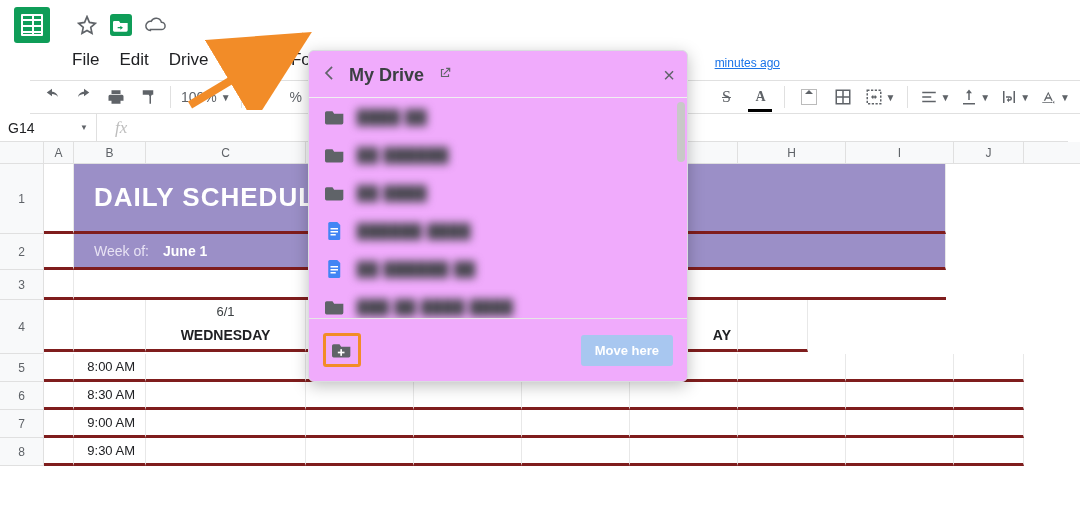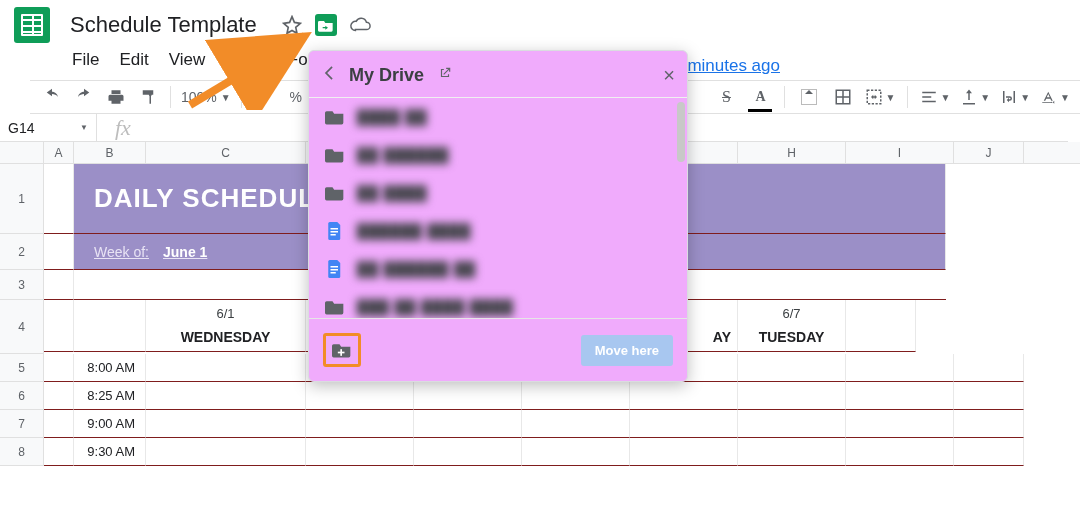--- a/index.html
+++ b/index.html
@@ -8,21 +8,21 @@
   
   .title-row { position: absolute; top: 10px; left: 14px; right: 10px; height: 30px; display: flex; align-items: center; }
   .app-icon { width: 36px; height: 36px; background: #0f9d58; border-radius: 3px; position: relative; margin-right: 20px; }
   .app-icon::before { content:""; position:absolute; inset:7px; border:2px solid #fff; border-radius:1px; }
   .app-icon::after  { content:""; position:absolute; left:7px; right:7px; top:50%; height:2px; background:#fff; box-shadow: 0 -6px 0 #fff, 0 6px 0 #fff; }
   .app-icon .v { position:absolute; top:7px; bottom:7px; left:50%; width:2px; background:#fff; }
   .doc-title { font-size: 22px; color: #202124; margin-right: 18px; }
   .star, .move, .cloud { width: 22px; height: 22px; margin: 0 6px; display:flex; align-items:center; justify-content:center; }
   .move-icon-box { width:24px; height:22px; border-radius:3px; background:#0f9d58; color:#fff; display:flex; align-items:center; justify-content:center; }
   .move-icon-box svg { width:16px; height:14px; }
-  .last-edit { position:absolute; right: 300px; top: 56px; font-size:17px; color:#1a73e8; text-decoration: underline; }
+  .last-edit { position:absolute; right: 300px; top: 56px; font-size:12px; color:#1a73e8; text-decoration: underline; }
 
   
   .menu-row { position:absolute; top:50px; left:72px; height:24px; display:flex; gap:20px; font-size:17px; color:#202124; }
   .menu-row span { cursor:default; }
 
   
   .toolbar { position:absolute; top:80px; left:30px; right:0; height:34px; border-top:1px solid #e0e0e0; border-bottom:1px solid #e0e0e0; display:flex; align-items:center; padding:0 10px; gap:8px; color:#5f6368; font-size:14px; }
   .tool-divider { width:1px; height:22px; background:#e0e0e0; margin:0 2px; }
   .tool-btn { min-width:24px; height:24px; display:flex; align-items:center; justify-content:center; }
   .tool-btn svg { width:18px; height:18px; fill:#5f6368; }
@@ -31,31 +31,31 @@
   .fmt { color:#5f6368; }
   .text-color { position:relative; font-weight:700; font-family:Georgia,serif; }
   .text-color::after{ content:""; position:absolute; left:0; right:0; bottom:-3px; height:3px; background:#000; }
   .fill-color { width:16px; height:16px; background:#fff; border:1px solid #bbb; position:relative; }
   .fill-color::after{ content:""; position:absolute; top:-4px; left:3px; width:0; height:0; border:4px solid transparent; border-bottom-color:#5f6368; }
 
   
   .namebox-row{ position:absolute; top:114px; left:0; right:12px; height:28px; border-bottom:1px solid #e0e0e0; display:flex; align-items:center; }
   .namebox{ width:96px; padding:0 8px; font-size:14px; color:#202124; display:flex; align-items:center; justify-content:space-between; }
   .namebox .chev{ font-size:8px; }
-  .fx{ font-style:italic; font-family:Georgia,serif; color:#bdbdbd; margin-left:18px; font-size:22px; }
+  .fx{ font-style:italic; font-family:Georgia,serif; color:#bdbdbd; margin-left:18px; font-size:17px; }
 
   
   .grid{ position:absolute; top:142px; left:0; right:0; bottom:0; overflow:hidden; }
   .colheads{ display:flex; height:22px; background:#f8f9fa; border-bottom:1px solid #e0e0e0; font-size:12px; color:#5f6368; }
   .ch{ border-right:1px solid #e0e0e0; display:flex; align-items:center; justify-content:center; }
   .rowhead{ width:44px; border-right:1px solid #e0e0e0; background:#f8f9fa; }
   .rows{ }
   .row{ display:flex; }
   .rh{ width:44px; min-height:28px; display:flex; align-items:center; justify-content:center; border-right:1px solid #e0e0e0; border-bottom:1px solid #e0e0e0; background:#f8f9fa; font-size:12px; color:#5f6368; }
-  .cell{ border-right:1px solid #e8e8e8; border-bottom:1px solid #7f1d1d; min-height:28px; }
+  .cell{ border-right:1px solid #e8e8e8; border-bottom:3px solid #7f1d1d; min-height:28px; }
 
   
   .cA{ width:30px; } .cB{ width:72px; } .cC{ width:160px; } .cD{ width:108px; }
   .cE{ width:108px; } .cF{ width:108px; } .cG{ width:108px; } .cH{ width:108px; }
   .cI{ width:108px; } .cJ{ width:70px; }
 
   
   .banner{ background:#9b8fc7; }
   .banner-title{ color:#fff; font-weight:700; font-size:26px; letter-spacing:1px; padding-left:20px; display:flex; align-items:center; height:70px; }
   .banner-sub{ color:#e8e3f4; font-size:14px; padding-left:20px; height:36px; display:flex; align-items:center; gap:14px; }
@@ -89,21 +89,20 @@
   
   .arrow{ position:absolute; top:30px; left:180px; width:150px; height:80px; z-index:60; pointer-events:none; }
 </style>
 </head>
 <body>
 
 <div class="title-row">
   <div class="app-icon">
       <div class="v"></div>
     </div>
-  <div class="doc-title">Schedule Template</div>
   <div class="star">
     <svg viewBox="0 0 24 24" width="20" height="20" fill="none" stroke="#5f6368" stroke-width="2">
         <path d="M12 2l2.9 6.9L22 10l-5.5 4.8L18 22l-6-3.5L6 22l1.5-7.2L2 10l7.1-1.1z"></path>
       </svg>
   </div>
   <div class="move">
     <div class="move-icon-box">
       <svg viewBox="0 0 24 20">
           <path fill="#fff" d="M2 4h7l2 3h11v11a2 2 0 0 1-2 2H2a2 2 0 0 1-2-2V6a2 2 0 0 1 2-2z"></path>
           <path fill="#0f9d58" d="M11 11l4 3-4 3v-2H7v-2h4z"></path>
@@ -115,21 +114,21 @@
         <path d="M7 18a5 5 0 1 1 .8-9.94A6 6 0 0 1 19 9a4 4 0 0 1 0 8H7z"></path>
       </svg>
   </div>
 </div>
 
 <a class="last-edit">minutes ago</a>
 
 <div class="menu-row">
   <span>File</span>
   <span>Edit</span>
-  <span>View</span>
+  <span>Drive</span>
   <span>Insert</span>
   <span>Fo</span>
 </div>
 
 <div class="toolbar">
   <div class="tool-btn">
       <svg viewBox="0 0 24 24">
         <path d="M12 5c3 0 7 2 8 7-2-3-5-4-8-4v3L5 6l7-5v4z"></path>
       </svg>
     </div>
@@ -234,21 +233,21 @@
 
     <div class="row" style="height:70px;">
       <div class="rh" style="height:70px;">1</div>
       <div class="cell cA" style="height:70px;"></div>
       <div class="cell banner banner-title" style="width:872px;height:70px;">DAILY SCHEDUL</div>
     </div>
 
     <div class="row" style="height:36px;">
       <div class="rh" style="height:36px;">2</div>
       <div class="cell cA" style="height:36px;"></div>
-      <div class="cell banner banner-sub" style="width:872px;height:36px;text-decoration:underline;">
+      <div class="cell banner banner-sub" style="width:872px;height:36px;">
         <span>Week of:</span>
           <b>June 1</b>
       </div>
     </div>
 
     <div class="row" style="height:30px;">
       <div class="rh" style="height:30px;">3</div>
       <div class="cell cA" style="height:30px;"></div>
       <div class="cell" style="width:872px;height:30px;border-right:none;"></div>
     </div>
@@ -264,44 +263,40 @@
       <div class="cell cD date-cell">
           <span class="d"></span>
           <span class="w" style="text-align:left;width:100%;padding-left:6px;">TH</span>
         </div>
       <div class="cell cE date-cell"></div>
       <div class="cell cF date-cell"></div>
       <div class="cell cG date-cell">
           <span class="d"></span>
           <span class="w" style="text-align:right;width:100%;padding-right:6px;">AY</span>
         </div>
-      <div class="cell cI date-cell">
-          <span class="d">6/7</span>
-          <span class="w">TUESDAY</span>
-        </div>
       <div class="cell cJ"></div>
     </div>
 
     <div class="row">
         <div class="rh">5</div>
         <div class="cell cA"></div>
         <div class="cell cB time-cell">8:00 AM</div>
         <div class="cell cC"></div>
         <div class="cell cD"></div>
         <div class="cell cE"></div>
         <div class="cell cF"></div>
         <div class="cell cG"></div>
         <div class="cell cH"></div>
         <div class="cell cI"></div>
         <div class="cell cJ"></div>
       </div>
     <div class="row">
         <div class="rh">6</div>
         <div class="cell cA"></div>
-        <div class="cell cB time-cell">8:25 AM</div>
+        <div class="cell cB time-cell">8:30 AM</div>
         <div class="cell cC"></div>
         <div class="cell cD"></div>
         <div class="cell cE"></div>
         <div class="cell cF"></div>
         <div class="cell cG"></div>
         <div class="cell cH"></div>
         <div class="cell cI"></div>
         <div class="cell cJ"></div>
       </div>
     <div class="row">

